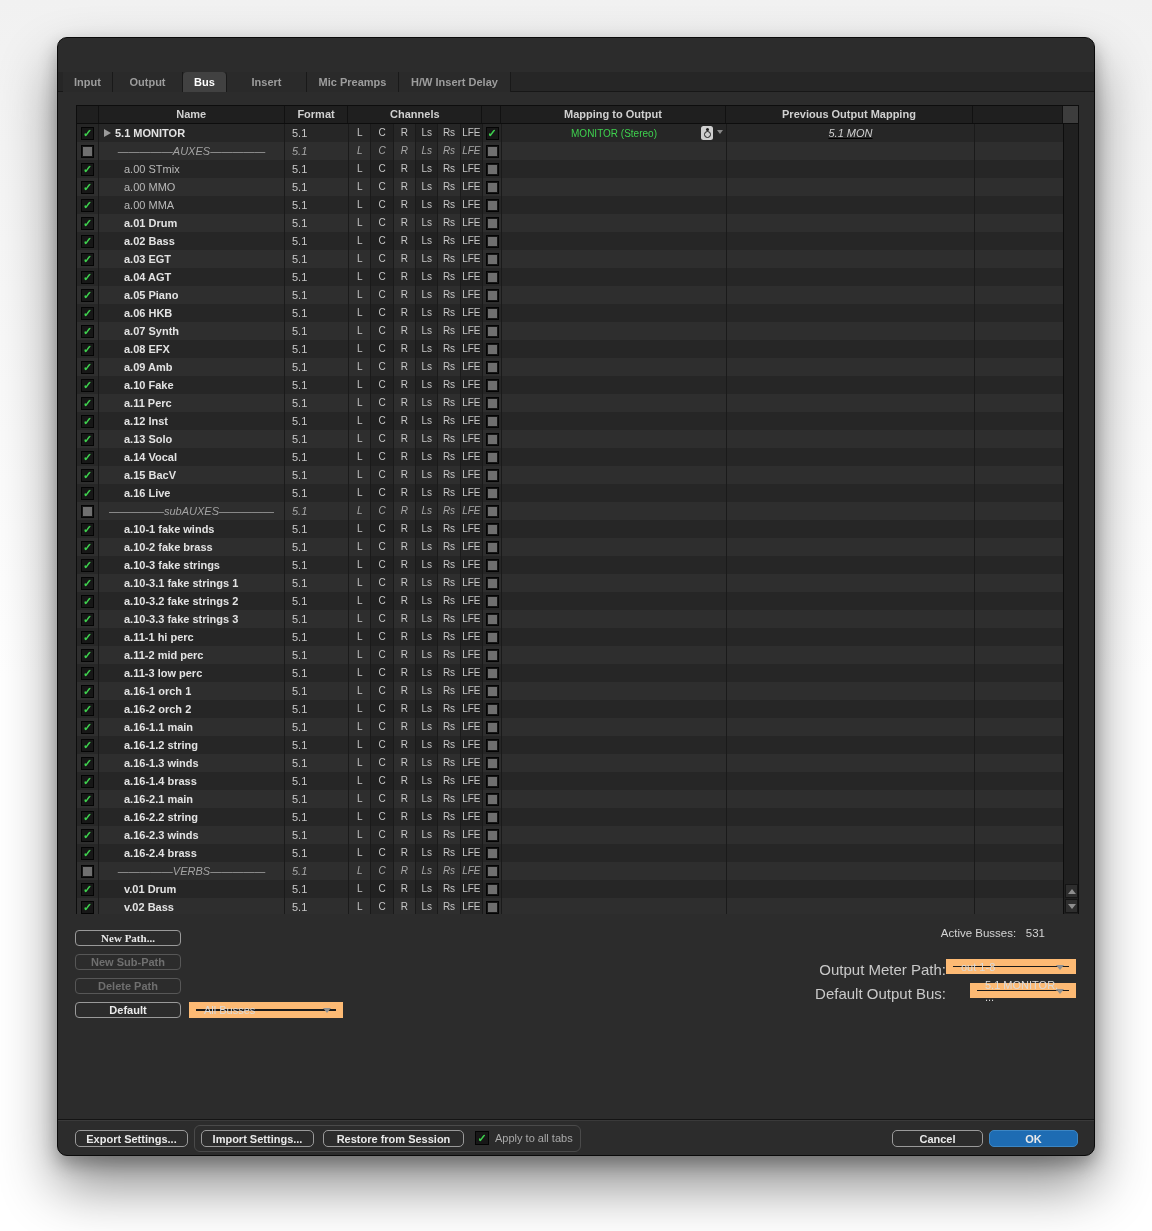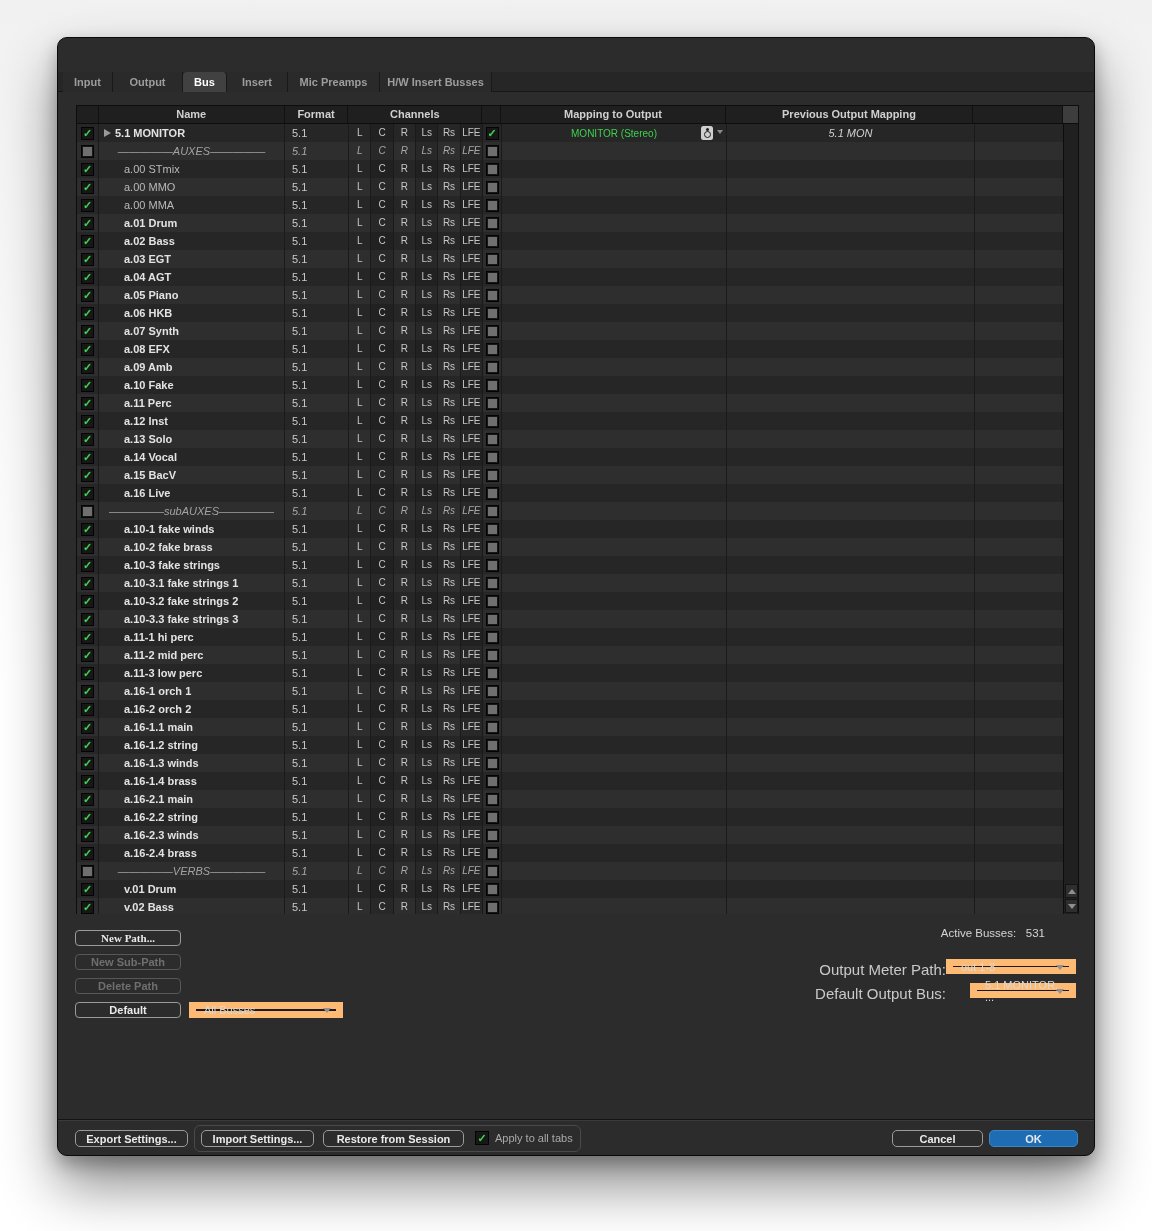--- a/index.html
+++ b/index.html
@@ -41,21 +41,21 @@
   .row { display:flex; height:18px; background:#262626; }
   .row.odd { background:#2e2e2e; }
   .cell { height:18px; border-right:1px solid #1a1a1a; display:flex; align-items:center;
     justify-content:center; }
   .c-check { width:22px; }
   .c-name { width:186px; justify-content:flex-start; position:relative; }
   .c-fmt { width:64px; justify-content:flex-start; padding-left:7px; }
   .c-ch { width:134px; padding:0; }
   .c-mapcheck { width:19px; }
   .c-map { width:225px; position:relative; }
-  .c-prev { width:248px; }
+  .c-prev { width:248px;text-decoration:underline; }
   .c-empty { width:90px; border-right:none; }
 
   .name-text { font-size:11px; font-weight:bold; color:#e3e3e3; margin-left:25px; white-space:nowrap; }
   .has-tri .name-text { margin-left:16px; }
   .row.dim .name-text { font-weight:normal; color:#b9b9b9; }
   .row.divider .name-text { font-weight:normal; font-style:italic; color:#a3a3a3;
     margin:0; width:100%; text-align:center; }
   .fmt-text { font-size:11px; color:#c9c9c9; }
   .ch { flex:1; text-align:center; line-height:18px; font-size:10px; color:#c6c6c6;
     border-right:1px solid #1a1a1a; height:18px; }
@@ -136,23 +136,23 @@
 <body>
 
 <div class="stage">
   <div class="window">
 
 
     <div class="tabbar">
         <div class="tab" style="width: 50px; margin-left: 5px;">Input</div>
         <div class="tab" style="width: 70px;">Output</div>
         <div class="tab active" style="width: 44px;">Bus</div>
-        <div class="tab" style="width: 61px;">Insert</div>
+        <div class="tab" style="width: 80px;">Insert</div>
         <div class="tab" style="width: 92px;">Mic Preamps</div>
-        <div class="tab" style="width: 112px;">H/W Insert Busses</div>
+        <div class="tab" style="width: 112px;">H/W Insert Delay</div>
         <div class="tab-fill"></div>
       </div>
 
     <div class="table">
       <div class="thead">
         <div class="th w-check"></div>
         <div class="th w-name">Name</div>
         <div class="th w-fmt">Format</div>
         <div class="th w-ch">Channels</div>
         <div class="th w-mapcheck"></div>

